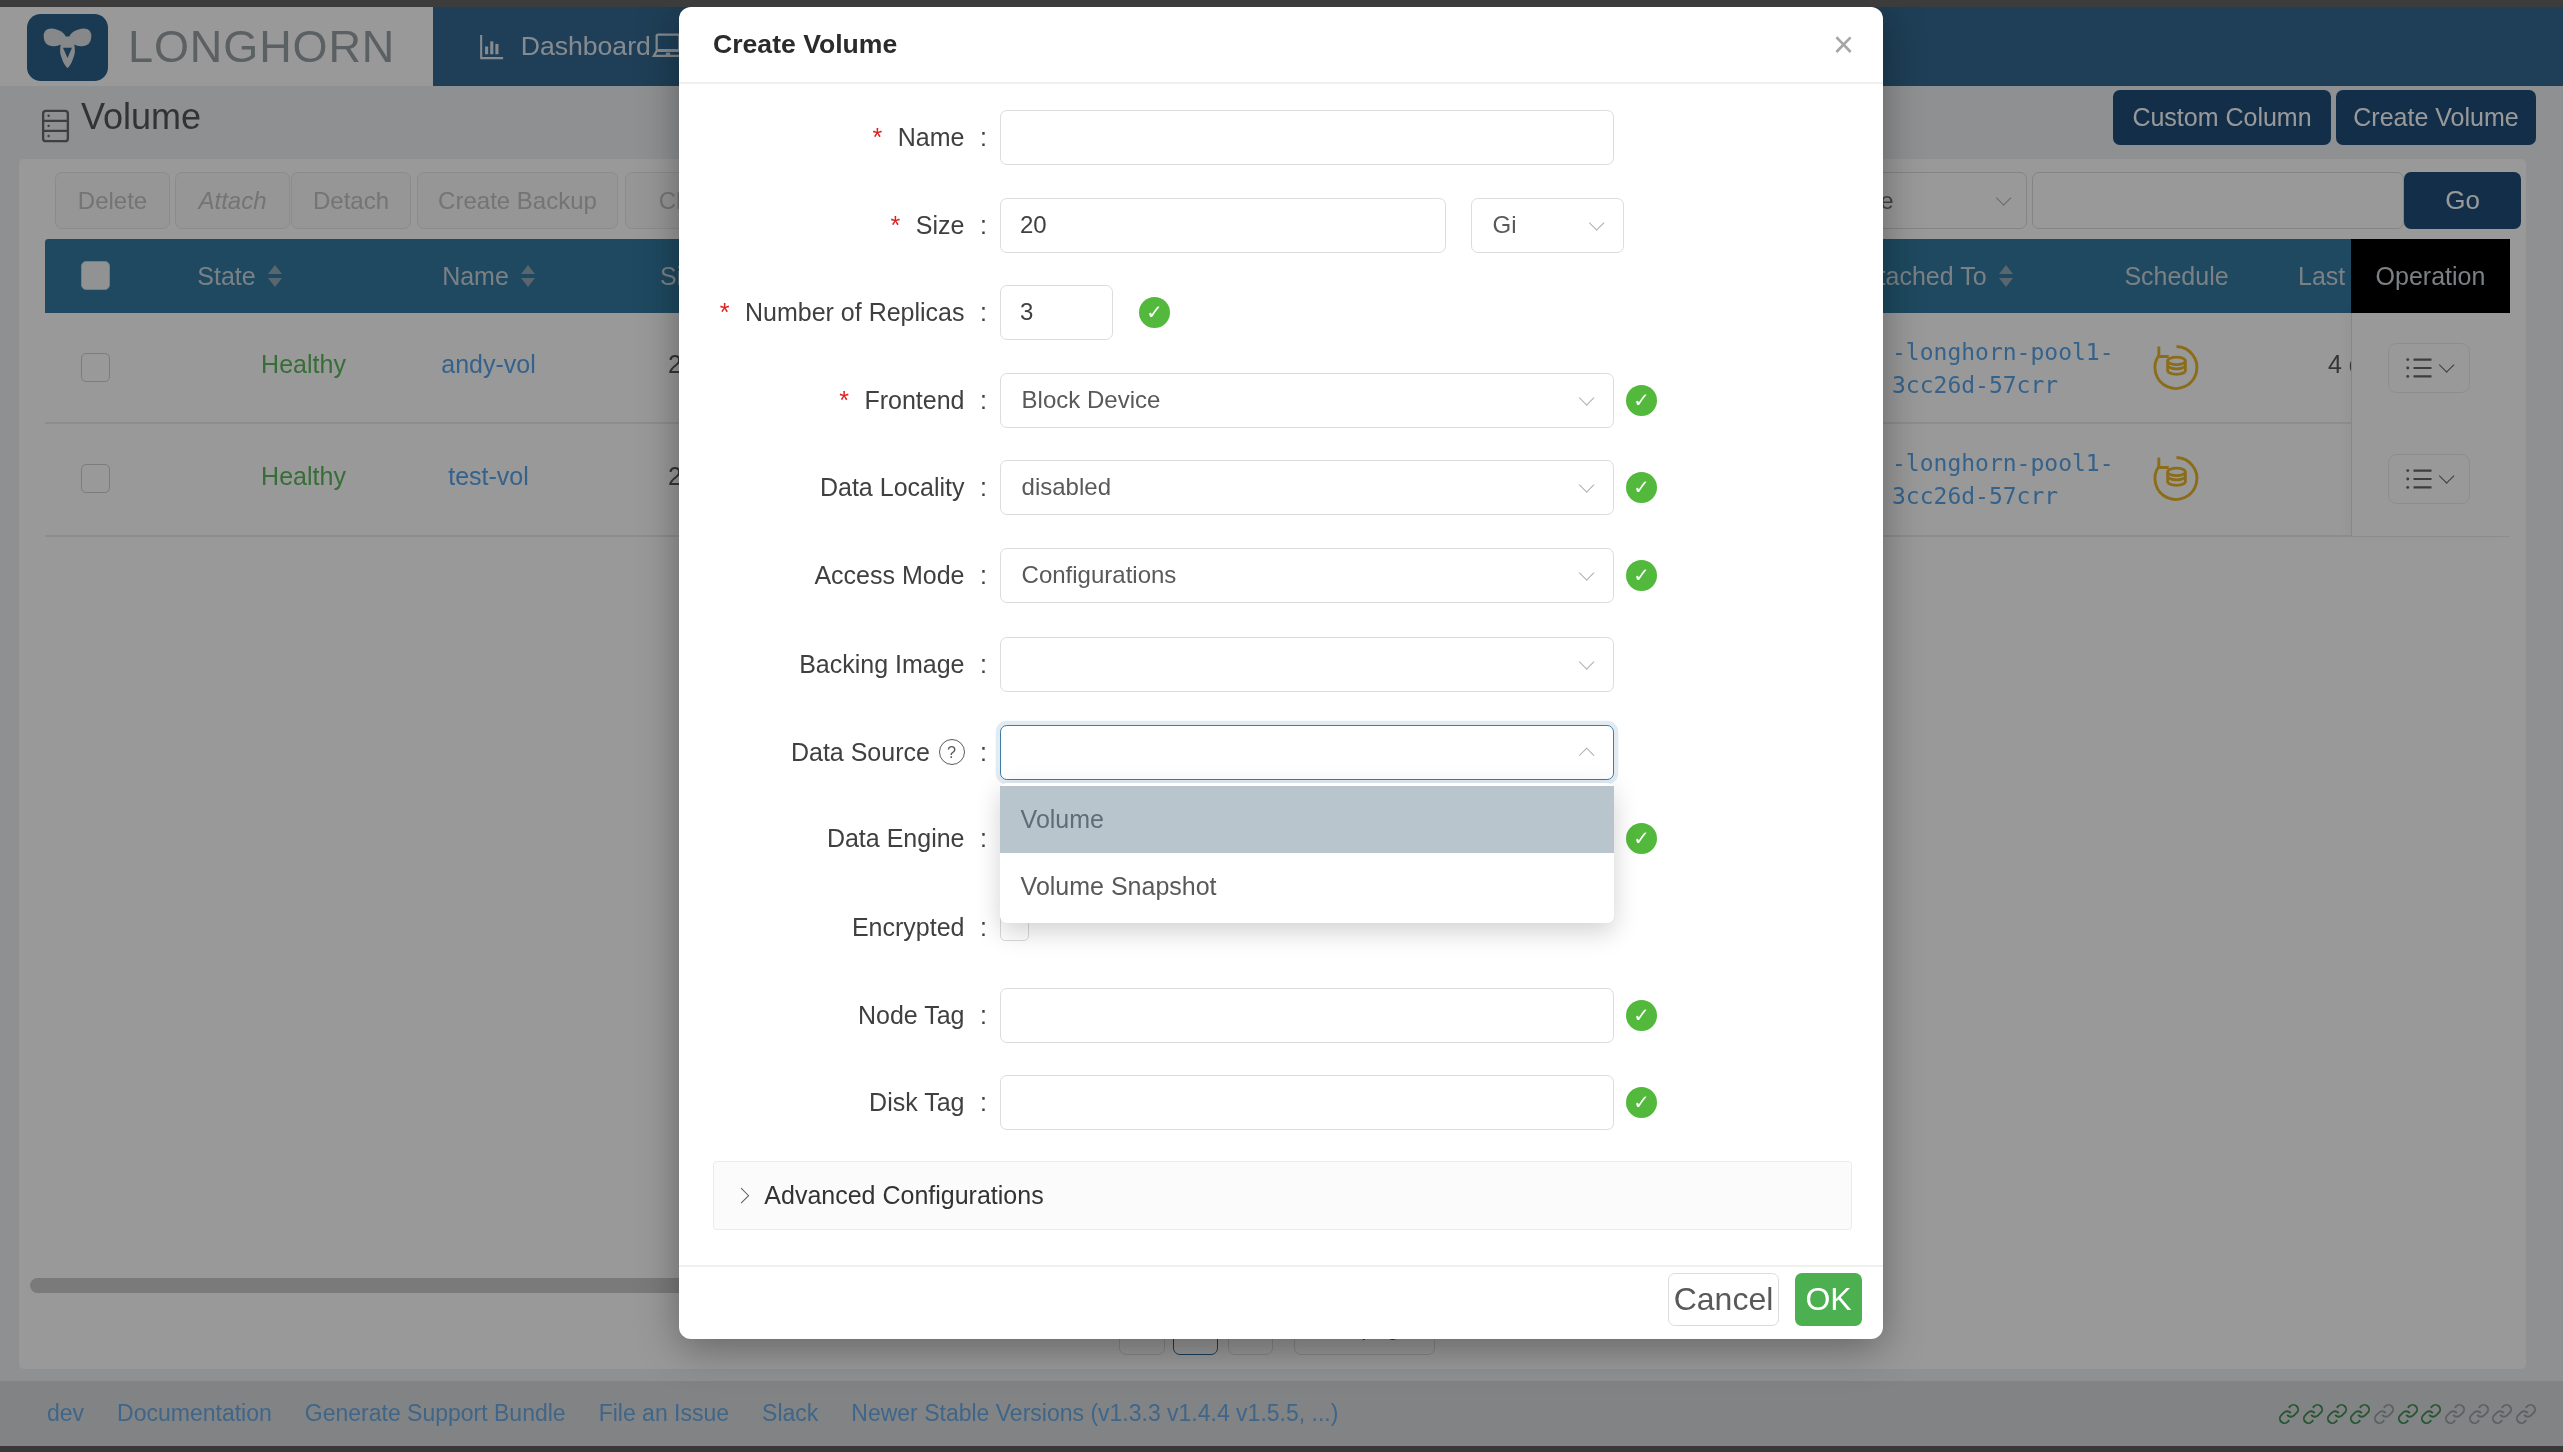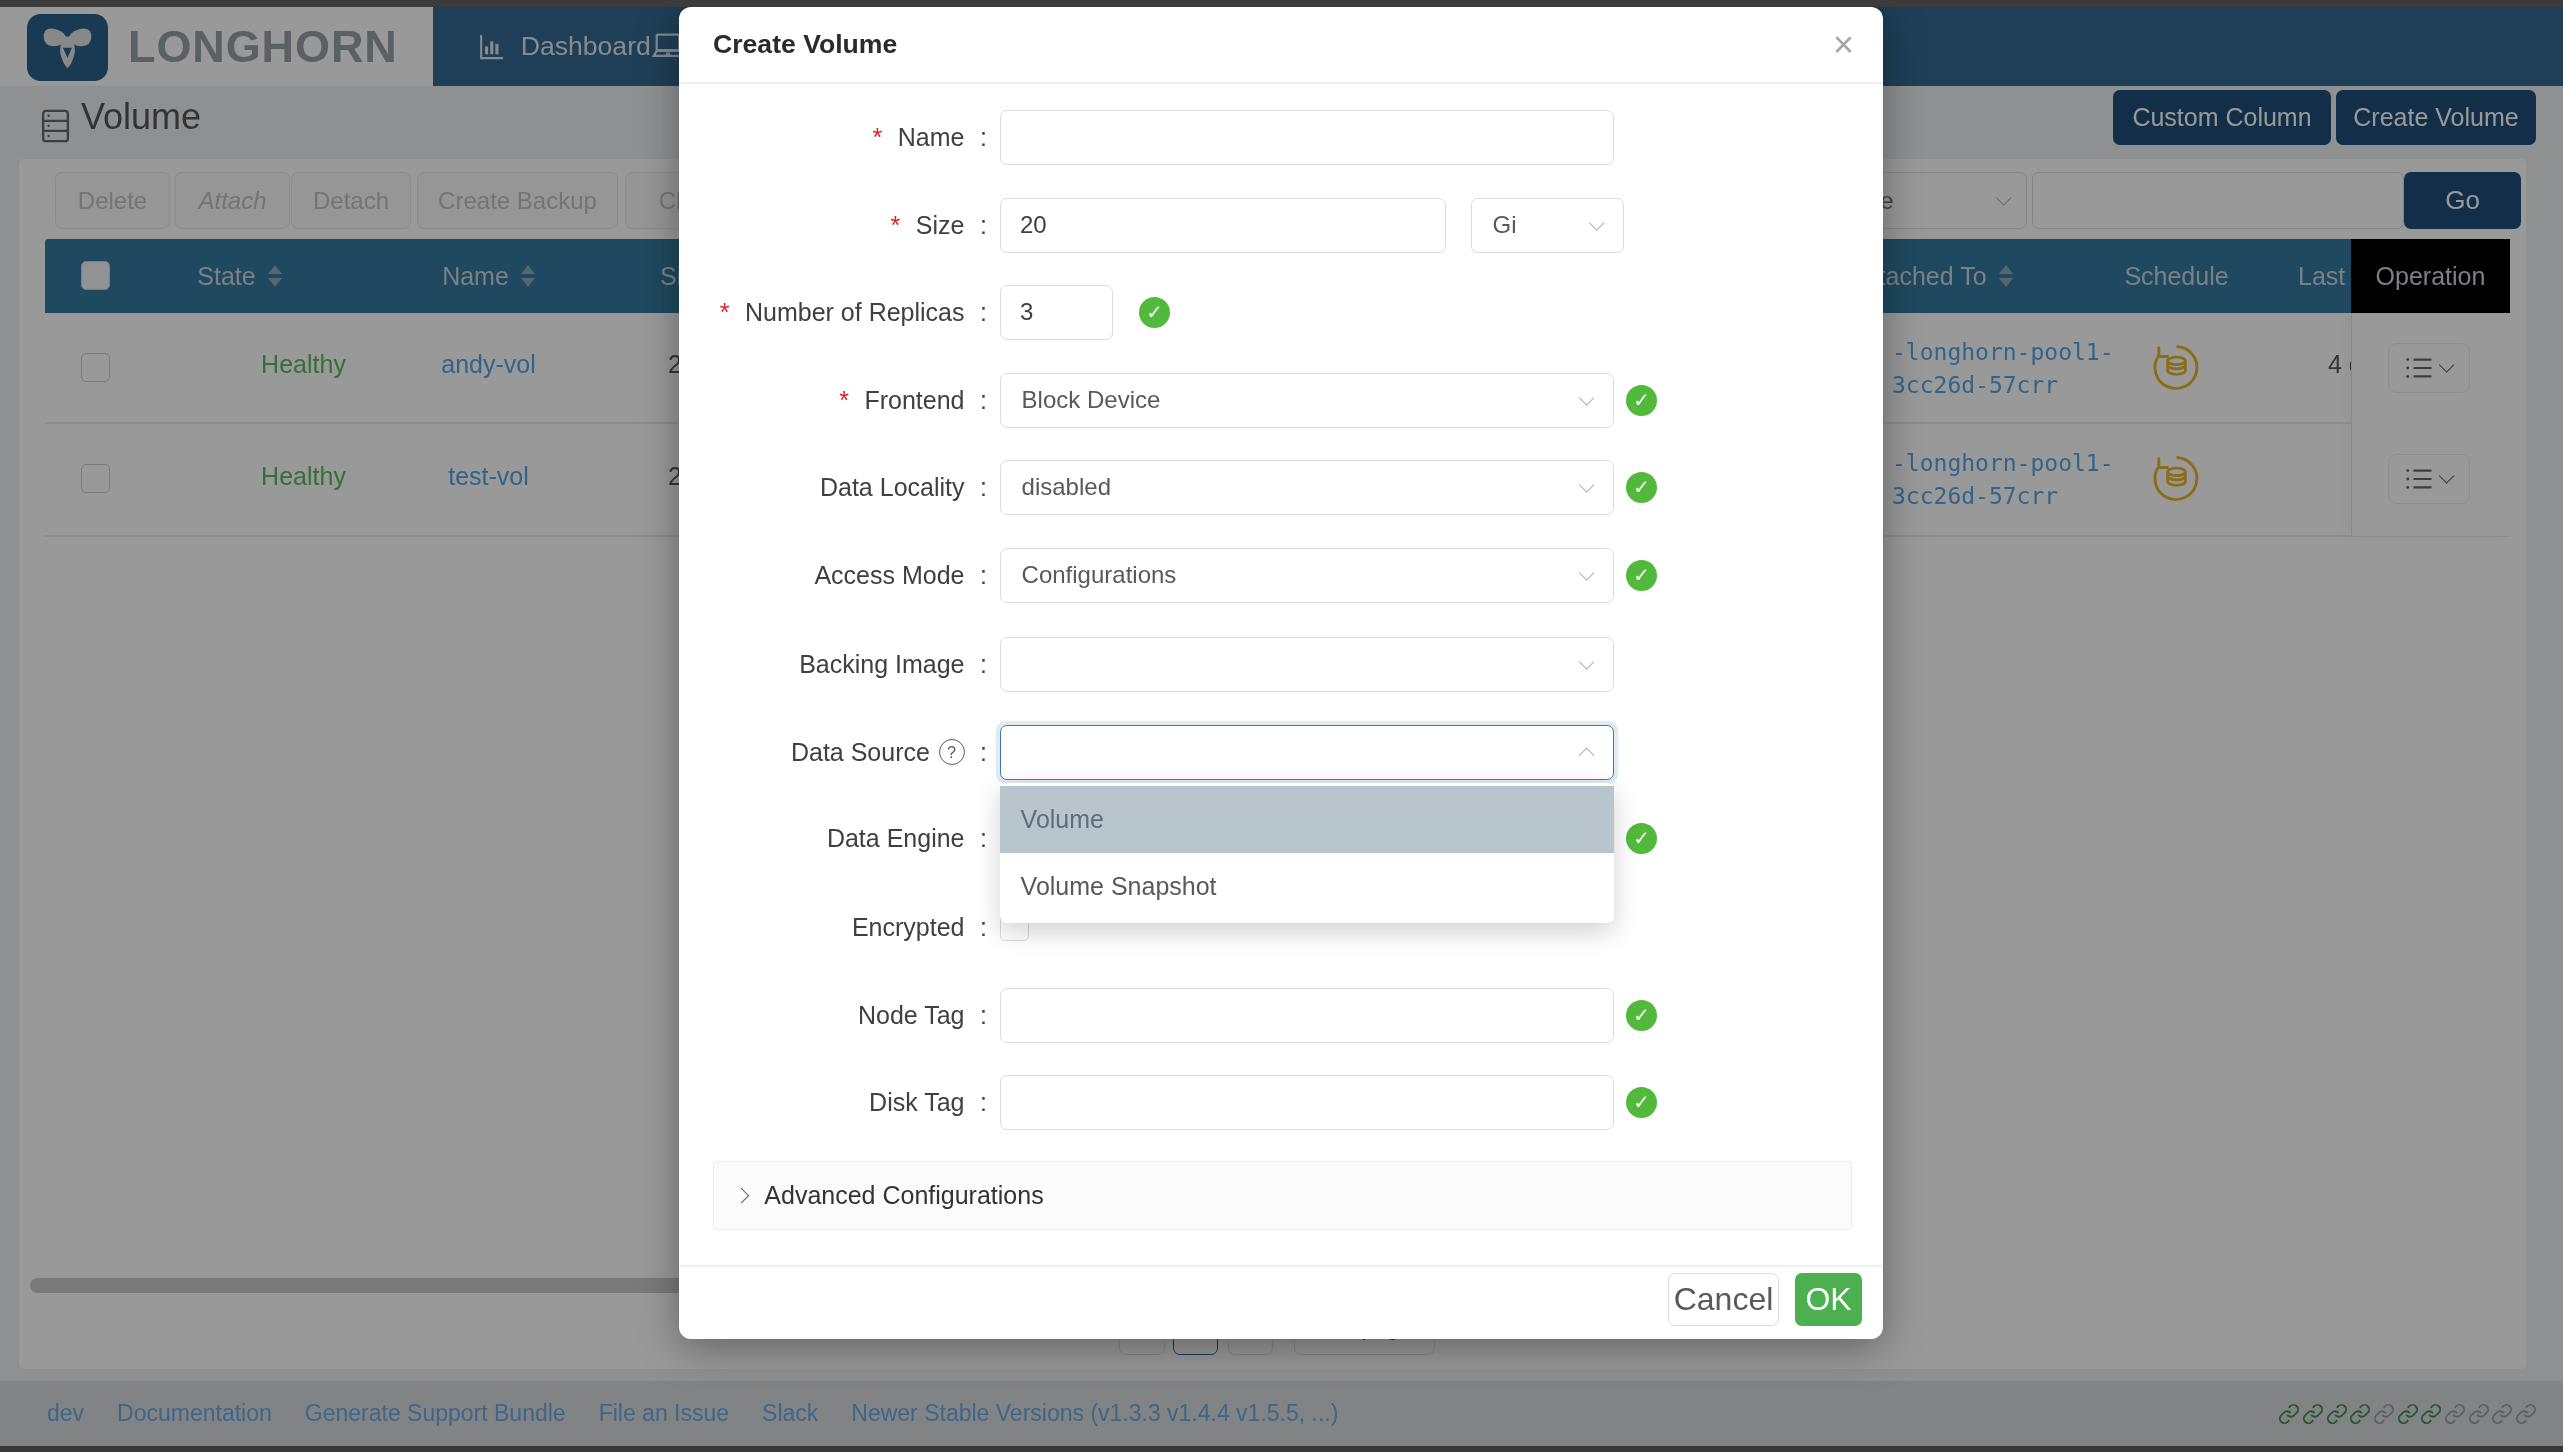--- a/index.html
+++ b/index.html
@@ -7,21 +7,21 @@
          background:#eef0f3;font-family:"Liberation Sans",sans-serif;}
   .abs{position:absolute;}
   
   .strip-top{left:0;top:0;width:2563px;height:6.9px;background:#3c3c3c;z-index:60;}
   .strip-bottom{left:0;top:1446px;width:2563px;height:6.9px;background:#383838;z-index:60;}
   
   .hdr-white{left:0;top:6.9px;width:433px;height:79px;background:#ffffff;}
   .hdr-nav{left:433px;top:6.9px;width:2131px;height:79px;background:#326992;}
   .logo-sq{left:27.4px;top:13.7px;width:81px;height:67px;background:#2c6089;border-radius:13.7px;
            display:flex;align-items:center;justify-content:center;}
-  .logo-text{left:128px;top:6.9px;height:79px;line-height:79px;font-size:45px;font-weight:bold;
+  .logo-text{left:128px;top:6.9px;height:79px;line-height:79px;font-size:45px;font-weight:normal;
              letter-spacing:0.9px;color:#98a0a6;}
   .nav-item{top:6.9px;height:79px;display:flex;align-items:center;gap:13.7px;color:#dfe8ee;font-size:26.6px;}
   
   .page-title-icon{left:39px;top:108px;}
   .page-title{left:81px;top:96px;font-size:36px;color:#565656;}
   .card{left:19px;top:159px;width:2507px;height:1210px;background:#ffffff;border-radius:5.1px;}
   .tb-btn{top:172px;height:57px;border:1.7px solid #e8e8e8;background:#fafafa;color:#c2c2c2;
           border-radius:6.9px;font-size:24px;display:flex;align-items:center;justify-content:center;box-sizing:border-box;}
   .navy-btn{background:#1f4e7a;color:#fff;border-radius:6.9px;font-size:25px;
             display:flex;align-items:center;justify-content:center;}

